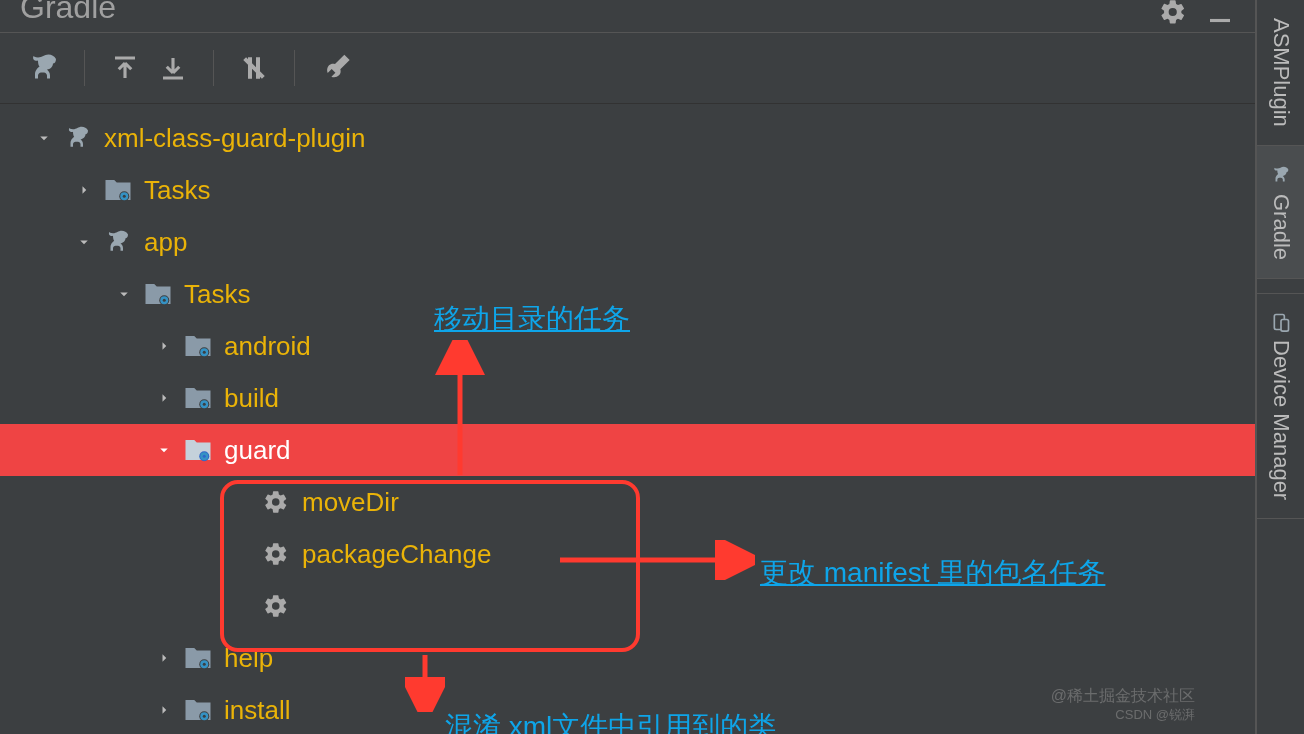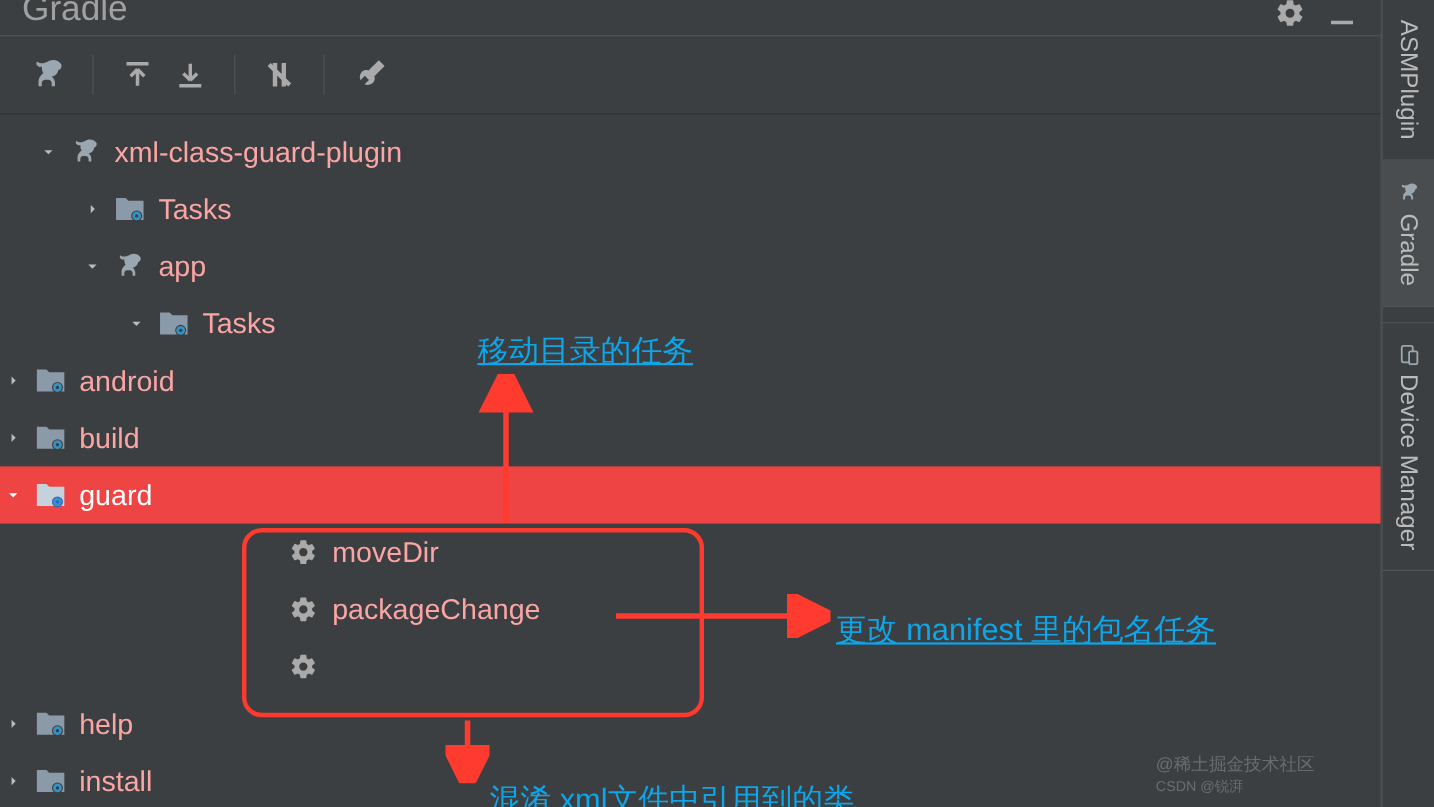--- a/index.html
+++ b/index.html
@@ -51,34 +51,34 @@
   margin: 0 16px;
 }
 .tree {
   padding-top: 8px;
 }
 .tree-row {
   display: flex;
   align-items: center;
   height: 52px;
   font-size: 26px;
-  color: #fca5a5;
+  color: #eab308;
   white-space: nowrap;
 }
 .tree-row.selected { background: #ef4444; color: #ffffff; }
 .chevron {
   width: 24px;
   display: inline-flex;
   justify-content: center;
   margin-right: 6px;
 }
 .indent-0 { padding-left: 32px; }
 .indent-1 { padding-left: 72px; }
 .indent-2 { padding-left: 112px; }
-.indent-3 { }
+.indent-3 { padding-left: 152px; }
 .indent-5 { padding-left: 260px; }
 .node-icon {
   width: 32px;
   height: 32px;
   display: inline-flex;
   align-items: center;
   justify-content: center;
   margin-right: 10px;
 }
 .side-tabs {
@@ -136,21 +136,21 @@
 .arrow-svg {
   position: absolute;
   pointer-events: none;
 }
 .watermark {
   position: absolute;
   right: 60px;
   bottom: 10px;
   color: #8a8a8a;
   font-size: 16px;
-  text-align: left;
+  text-align: right;
   line-height: 1.3;
   opacity: 0.6;
 }
 </style>
 </head>
 <body>
 
 <div class="main-area">
   <div class="panel-header">
     <span class="panel-title">Gradle</span>

